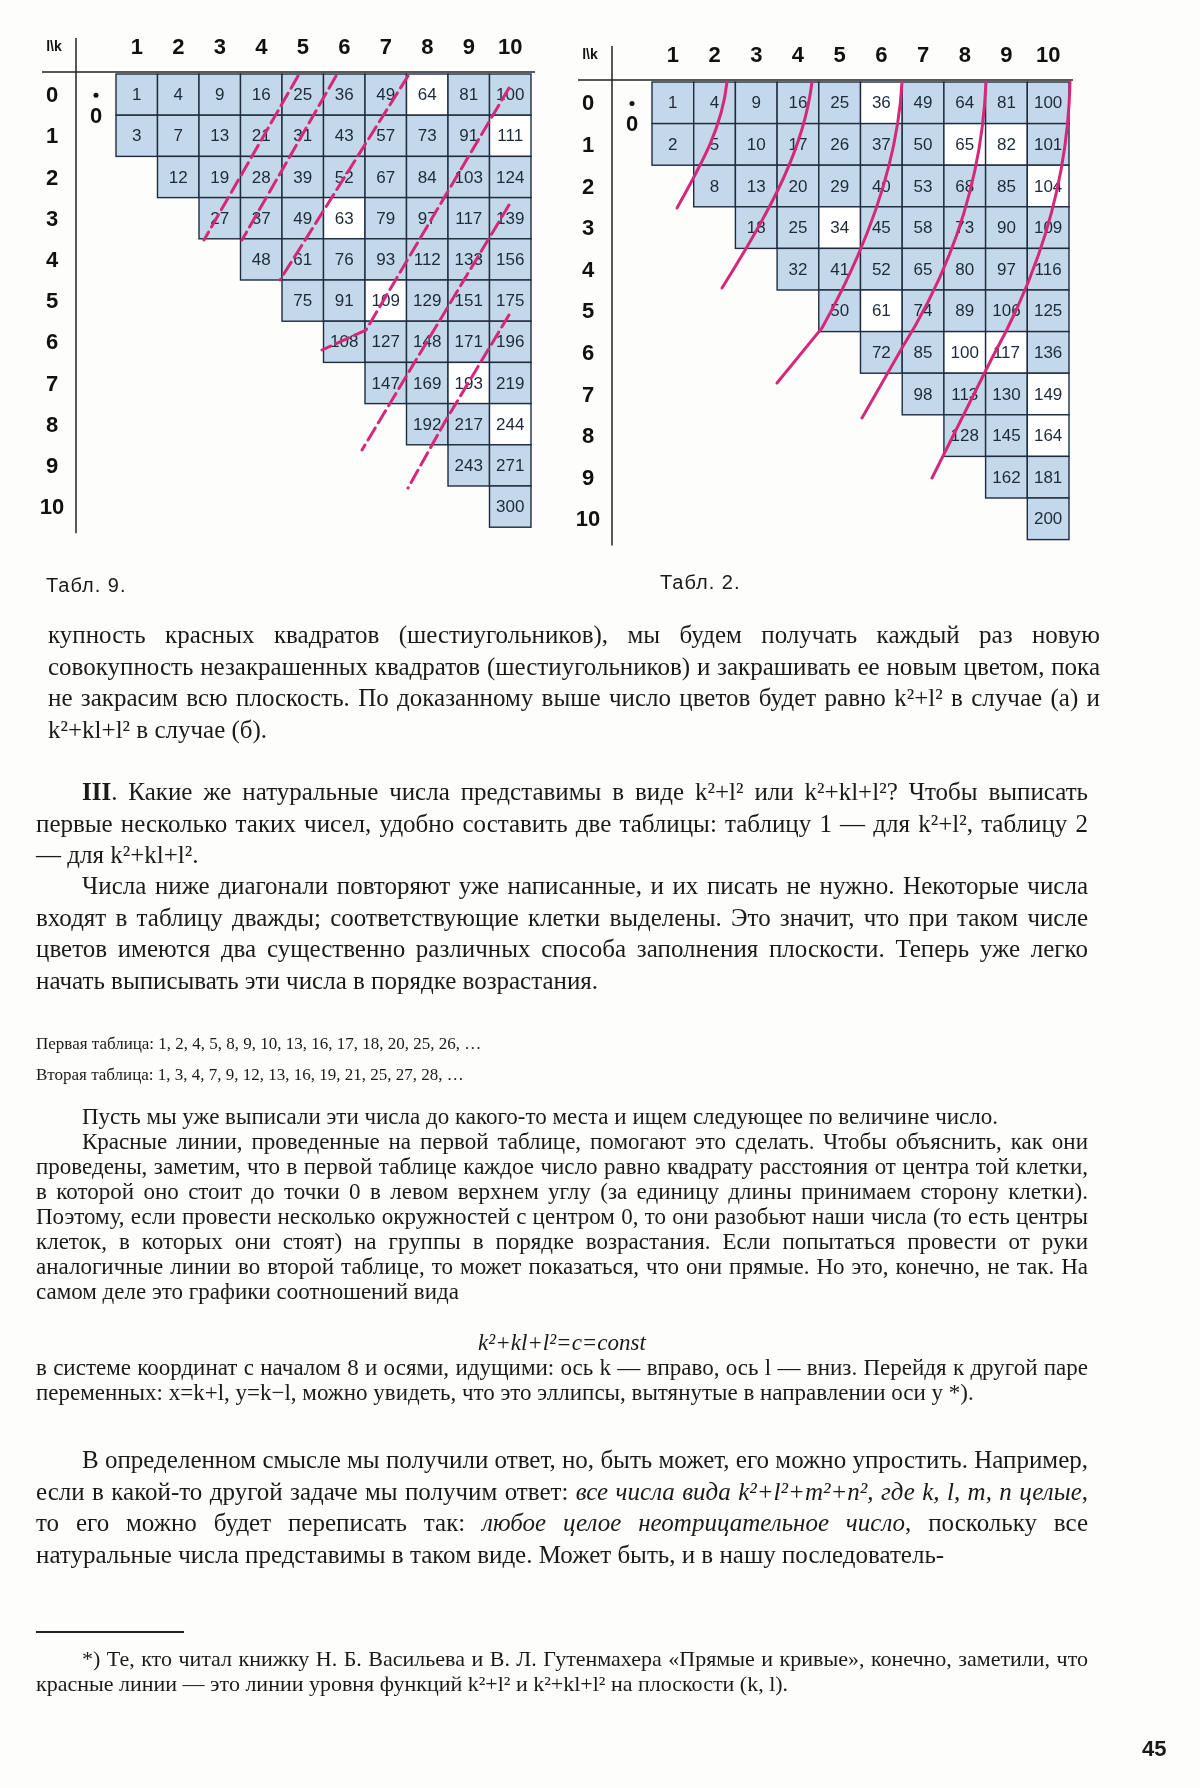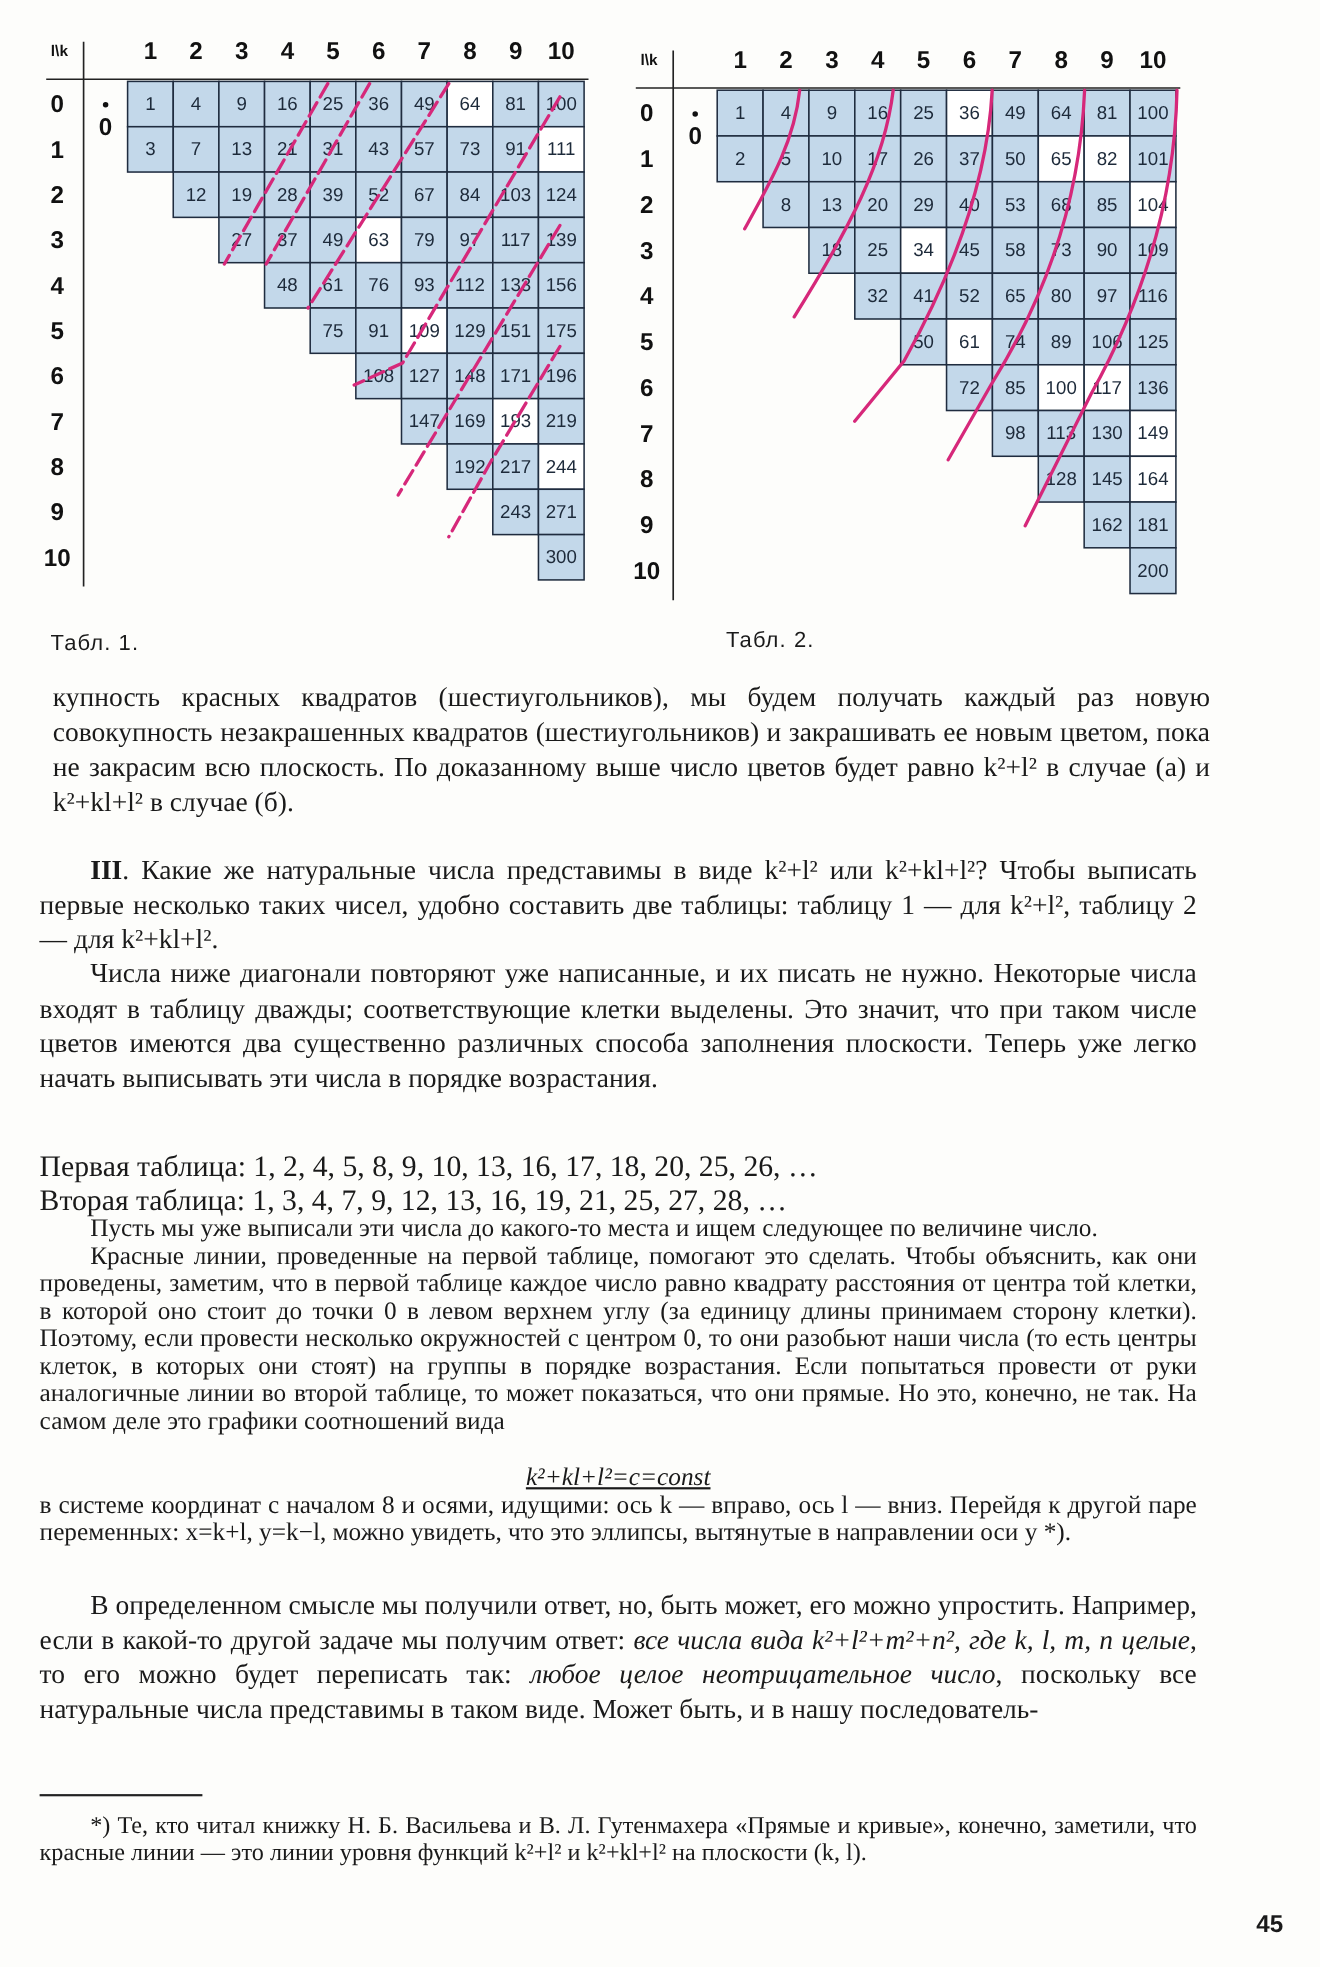--- a/index.html
+++ b/index.html
@@ -5,22 +5,22 @@
   html,body{margin:0;padding:0;background:#fdfdfb;}
   body{width:1200px;height:1788px;position:relative;overflow:hidden;font-family:"Liberation Serif","DejaVu Serif",serif;color:#1a1a1a;}
   .tbl{position:absolute;text-align:center;}
   .tbl svg{display:block;}
   .cell-text{font-family:"Liberation Sans","DejaVu Sans",sans-serif;font-size:17px;fill:#1d2a3a;text-anchor:middle;dominant-baseline:central;}
   .hdr-text{font-family:"Liberation Sans","DejaVu Sans",sans-serif;font-size:22px;font-weight:bold;fill:#111;text-anchor:middle;dominant-baseline:central;}
   .caption{position:absolute;font-size:20px;font-family:"Liberation Sans","DejaVu Sans",sans-serif;letter-spacing:1px;}
   .para{position:absolute;left:36px;width:1052px;font-size:25px;line-height:31.5px;text-align:justify;}
   .indent{text-indent:46px;}
   .small{position:absolute;left:36px;width:1052px;font-size:23px;line-height:25px;text-align:justify;}
-  .formula{text-align:center;font-style:italic;text-decoration:underline;}
-  .seq{position:absolute;left:36px;font-size:27px;line-height:31.5px;white-space:nowrap;margin-top:17px;}
+  .formula{text-align:center;font-style:italic;}
+  .seq{position:absolute;left:36px;font-size:17px;line-height:31.5px;white-space:nowrap;}
   i{font-style:italic;}
   .foot-rule{position:absolute;left:36px;top:1631px;width:148px;height:2px;background:#222;}
   .footnote{position:absolute;left:36px;width:1052px;font-size:22px;line-height:25px;text-align:justify;}
   .pagenum{position:absolute;left:1142px;top:1736px;font-size:22px;font-weight:bold;font-family:"Liberation Sans","DejaVu Sans",sans-serif;}
 </style>
 </head>
 <body>
 
 <div class="tbl" id="tbl1" style="left:36px;top:30px;">
   <svg id="svg1" width="510" height="510">
@@ -311,21 +311,21 @@
         <text x="474.25" y="476.6" class="cell-text">300</text>
       </g>
       <path d="M 262 46 L 168 210" stroke="#d6287a" stroke-width="3" fill="none" stroke-dasharray="14 6" stroke-linecap="round"></path>
       <path d="M 300 46 L 206 210" stroke="#d6287a" stroke-width="3" fill="none" stroke-dasharray="14 6" stroke-linecap="round"></path>
       <path d="M 372 46 L 288 180 L 244 250" stroke="#d6287a" stroke-width="3" fill="none" stroke-dasharray="14 6" stroke-linecap="round"></path>
       <path d="M 473 58 L 330 300 L 286 320" stroke="#d6287a" stroke-width="3" fill="none" stroke-dasharray="14 6" stroke-linecap="round"></path>
       <path d="M 473 175 L 380 330 L 326 420" stroke="#d6287a" stroke-width="3" fill="none" stroke-dasharray="14 6" stroke-linecap="round"></path>
       <path d="M 473 285 L 410 390 L 372 458" stroke="#d6287a" stroke-width="3" fill="none" stroke-dasharray="14 6" stroke-linecap="round"></path>
     </svg>
 </div>
-<div class="caption" style="left:46px;top:574px;">Табл. 1.</div>
+<div class="caption" style="left:46px;top:574px;">Табл. 9.</div>
 
 <div class="tbl" id="tbl2" style="left:572px;top:38px;">
   <svg id="svg2" width="510" height="510">
       <line x1="40" y1="8" x2="40" y2="507.6" stroke="#222" stroke-width="1.5"></line>
       <line x1="6" y1="42" x2="501" y2="42" stroke="#222" stroke-width="1.5"></line>
       <text x="18" y="16" class="hdr-text" font-size="14" style="font-size: 14px;">l\k</text>
       <text x="100.85" y="16" class="hdr-text">1</text>
       <text x="142.55" y="16" class="hdr-text">2</text>
       <text x="184.25" y="16" class="hdr-text">3</text>
       <text x="225.95000000000002" y="16" class="hdr-text">4</text>

